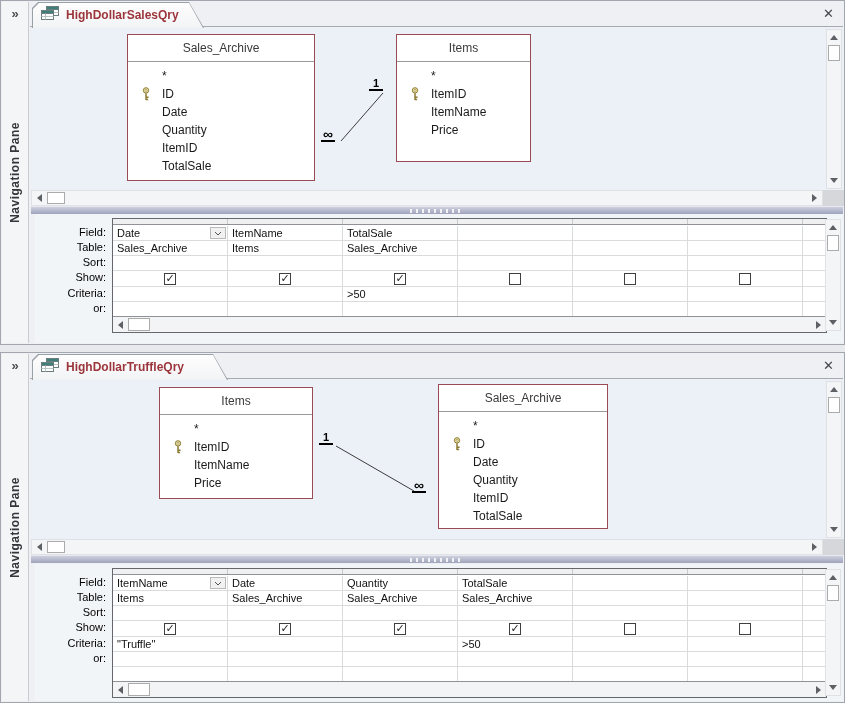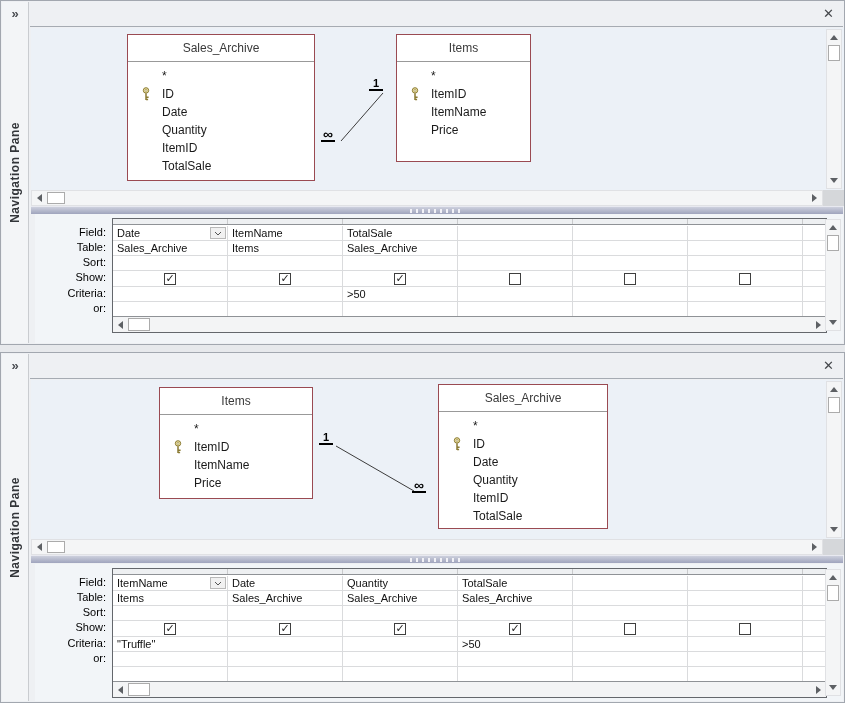--- a/index.html
+++ b/index.html
@@ -91,20 +91,38 @@
 
 <div class="win" id="win-a">
   <div class="navstrip">
     <div class="navchevron">»</div>
     <div class="navlabelwrap">
         <span class="navlabel">Navigation Pane</span>
       </div>
   </div>
 
   <div class="tabbar">
+    <div class="tab" style="width:172px;">
+      <div class="shape-outer"></div>
+        <div class="shape-inner"></div>
+      <div class="tabcontent">
+        <span class="tabicon">
+          <svg width="18" height="14" viewBox="0 0 18 14">
+            <rect x="5.5" y="0.5" width="12" height="9" fill="#fff" stroke="#6b7d7d"></rect>
+            <rect x="5.5" y="0.5" width="12" height="3" fill="#3f7f7b" stroke="#6b7d7d"></rect>
+            <line x1="5.5" y1="6.5" x2="17.5" y2="6.5" stroke="#b8c4c4"></line>
+            <rect x="0.5" y="4.5" width="12" height="9" fill="#fff" stroke="#6b7d7d"></rect>
+            <rect x="0.5" y="4.5" width="12" height="3" fill="#3f7f7b" stroke="#6b7d7d"></rect>
+            <line x1="0.5" y1="10.5" x2="12.5" y2="10.5" stroke="#b8c4c4"></line>
+            <line x1="4.5" y1="7.5" x2="4.5" y2="13.5" stroke="#b8c4c4"></line>
+          </svg>
+        </span>
+        <span class="tabtitle">HighDollarSalesQry</span>
+      </div>
+    </div>
     <span class="closebtn">✕</span>
   </div>
 
   <div class="tablepane">
     <svg class="joinsvg" width="813" height="162">
       <line x1="310" y1="113" x2="352" y2="65" stroke="#3c3c3c" stroke-width="1"></line>
     </svg>
 
     <div class="tbox" style="left:96px; top:6px; width:188px; height:147px;">
       <div class="tbox-title">Sales_Archive</div>
@@ -325,20 +343,38 @@
 
 <div class="win" id="win-b">
   <div class="navstrip">
     <div class="navchevron">»</div>
     <div class="navlabelwrap">
         <span class="navlabel">Navigation Pane</span>
       </div>
   </div>
 
   <div class="tabbar">
+    <div class="tab" style="width:196px;">
+      <div class="shape-outer"></div>
+        <div class="shape-inner"></div>
+      <div class="tabcontent">
+        <span class="tabicon">
+          <svg width="18" height="14" viewBox="0 0 18 14">
+            <rect x="5.5" y="0.5" width="12" height="9" fill="#fff" stroke="#6b7d7d"></rect>
+            <rect x="5.5" y="0.5" width="12" height="3" fill="#3f7f7b" stroke="#6b7d7d"></rect>
+            <line x1="5.5" y1="6.5" x2="17.5" y2="6.5" stroke="#b8c4c4"></line>
+            <rect x="0.5" y="4.5" width="12" height="9" fill="#fff" stroke="#6b7d7d"></rect>
+            <rect x="0.5" y="4.5" width="12" height="3" fill="#3f7f7b" stroke="#6b7d7d"></rect>
+            <line x1="0.5" y1="10.5" x2="12.5" y2="10.5" stroke="#b8c4c4"></line>
+            <line x1="4.5" y1="7.5" x2="4.5" y2="13.5" stroke="#b8c4c4"></line>
+          </svg>
+        </span>
+        <span class="tabtitle">HighDollarTruffleQry</span>
+      </div>
+    </div>
     <span class="closebtn">✕</span>
   </div>
 
   <div class="tablepane">
     <svg class="joinsvg" width="813" height="159">
       <line x1="305" y1="66" x2="383" y2="111" stroke="#3c3c3c" stroke-width="1"></line>
     </svg>
 
     <div class="tbox" style="left:128px; top:7px; width:154px; height:112px;">
       <div class="tbox-title">Items</div>

